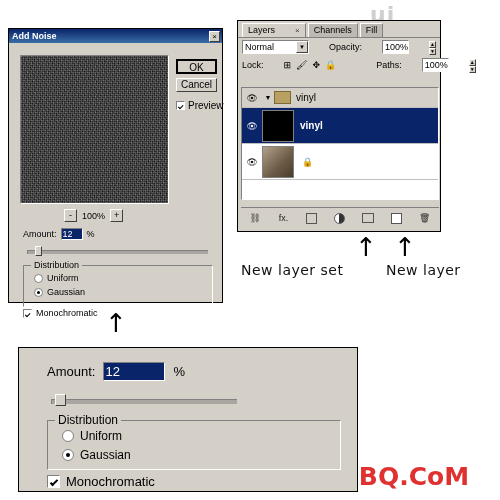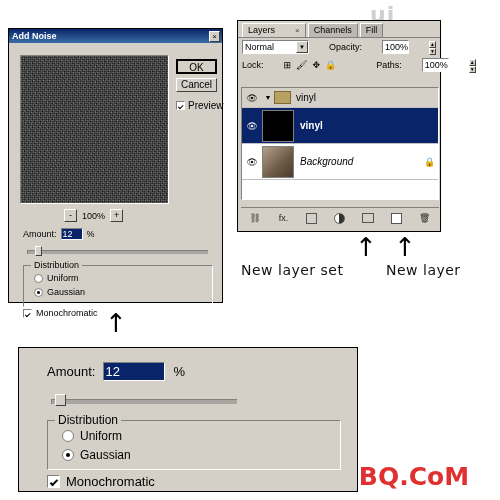--- a/index.html
+++ b/index.html
@@ -596,21 +596,20 @@
 
       <div class="layer-item selected">
         <span class="eye">👁</span>
         <span class="layer-thumb"></span>
         <span class="layer-name" style="font-weight:bold">vinyl</span>
       </div>
 
       <div class="layer-item">
         <span class="eye">👁</span>
         <span class="layer-thumb bg"></span>
-        <span class="layer-name italic">Background</span>
         <span class="lock-mini">🔒</span>
       </div>
     </div>
 
     <div class="lp-bottom">
       <span class="bbtn">⛓</span>
       <span class="bbtn">fx.</span>
       <span class="bbtn">
           <span class="sq"></span>
         </span>

